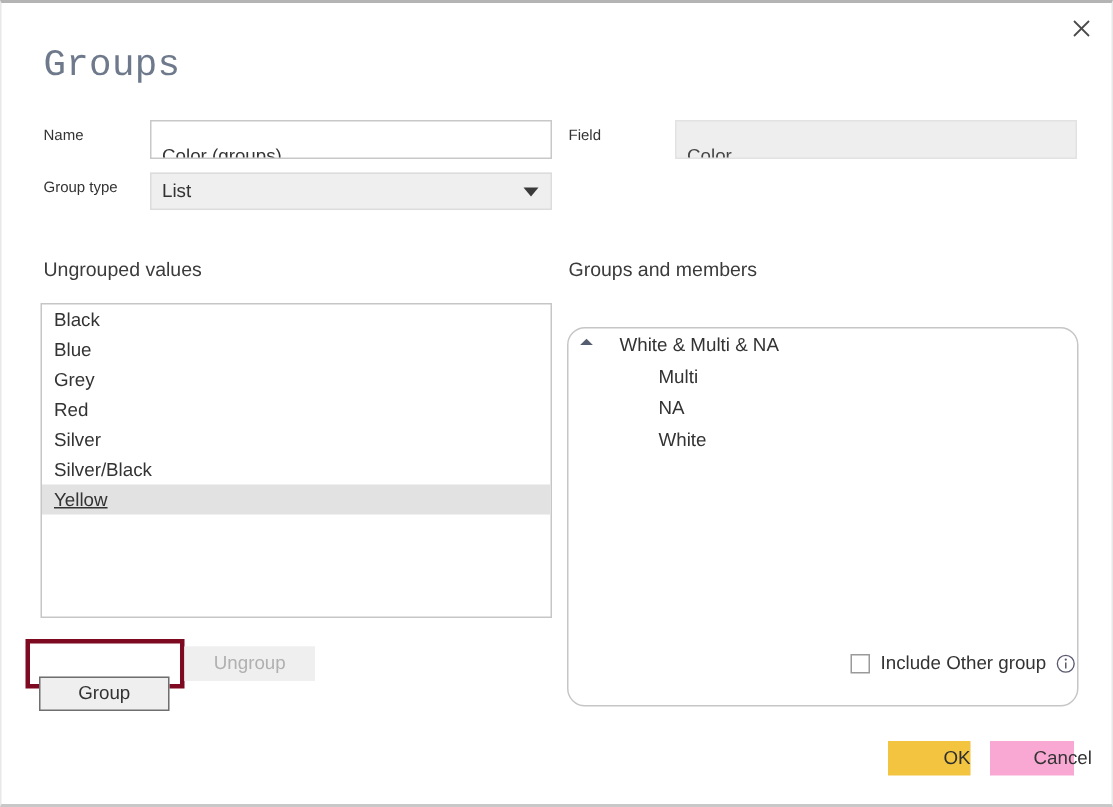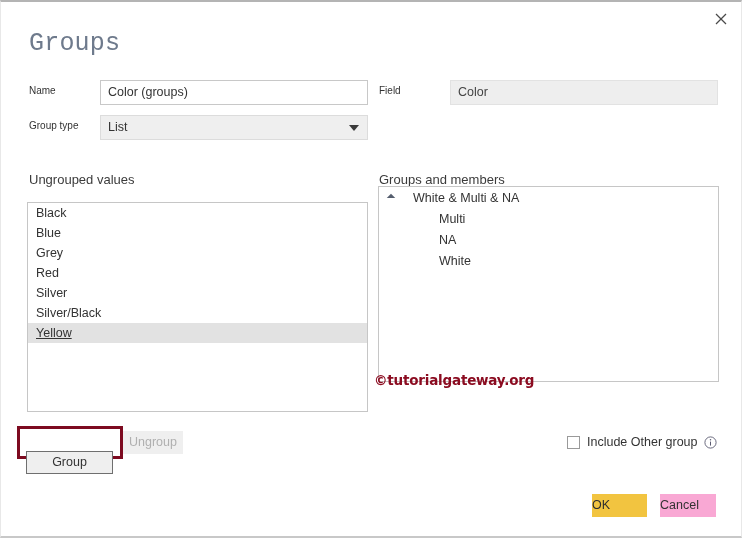--- a/index.html
+++ b/index.html
@@ -58,21 +58,21 @@
   
   .field-label {
     position: absolute;
     font-size: 10px;
     color: #333333;
   }
   .text-box {
     position: absolute;
     height: 25px;
     line-height: 23px;
-    padding: 0 7px;
+    padding: 12px 7px;
     font-size: 12.5px;
     color: #333333;
     background: #ffffff;
     border: 1px solid #c8c8c8;
     white-space: nowrap;
     overflow: hidden;
   }
   .text-box.readonly {
     background: #eeeeee;
     border: 1px solid #e2e2e2;
@@ -119,21 +119,21 @@
   #groups-heading    { left: 378px; top: 170px; }
 
   
   .list-panel {
     position: absolute;
     background: #ffffff;
     border: 1px solid #c6c6c6;
     overflow: hidden;
   }
   #ungrouped-list { left: 26px;  top: 200px; width: 341px; height: 210px; }
-  #groups-list    { left: 377px; top: 184px; width: 341px; height: 196px; }
+  #groups-list    { left: 377px; top: 216px; width: 341px; height: 253px; border-radius: 12px; }
 
   .list-row {
     height: 20px;
     line-height: 20px;
     padding-left: 8px;
     font-size: 12.5px;
     color: #333333;
     cursor: default;
     white-space: nowrap;
   }
@@ -207,21 +207,21 @@
     color: #333333;
     cursor: pointer;
   }
   .flat-button.disabled {
     border: 1px solid #efefef;
     background: #efefef;
     color: #b0b0b0;
     cursor: default;
   }
   #group-button   { left: 25px;  top: 429px; width: 87px; margin-top: 20px; }
-  #ungroup-button { left: 122px; top: 429px; width: 60px; }
+  #ungroup-button { left: 122px; top: 429px; width: 87px; }
 
   
   #include-other-row {
     position: absolute;
     left: 566px;
     top: 433px;
     display: flex;
     align-items: center;
     font-size: 12.5px;
     color: #333333;
@@ -241,24 +241,25 @@
     height: 13px;
     display: inline-block;
     color: #5a5a70;
   }
 
   
   .action-button {
     position: absolute;
     height: 23px;
     line-height: 23px;
-    text-align: left;
+    text-align: right;
     font-size: 12.5px;
     cursor: pointer;
     border: none;
+    padding-left: 29px;
   }
   #ok-button {
     left: 591px; top: 492px; width: 55px;
     background: #f2c440;
     color: #2e2e2e;
   }
   #cancel-button {
     left: 659px; top: 492px; width: 56px;
     background: #f9a8d4;
     color: #333333;
@@ -303,21 +304,20 @@
       <div class="list-row selected">Yellow</div>
     </div>
 
   <div class="list-panel" id="groups-list">
       <div class="tree-parent"><span class="tree-expander"></span><span>White &amp; Multi &amp; NA</span></div>
       <div class="tree-child">Multi</div>
       <div class="tree-child">NA</div>
       <div class="tree-child">White</div>
     </div>
 
-  <div id="watermark" style="color: rgb(139, 11, 32);">©tutorialgateway.org</div>
 
   <div id="group-highlight" style="border-color: rgb(125, 10, 32);"></div>
   <div class="flat-button" id="group-button">Group</div>
   <div class="flat-button disabled" id="ungroup-button">Ungroup</div>
 
   <div id="include-other-row">
     <span id="include-other-checkbox"></span>
     <span>Include Other group</span>
     <span id="info-icon">
       <svg width="13" height="13" viewBox="0 0 13 13" aria-hidden="true">

